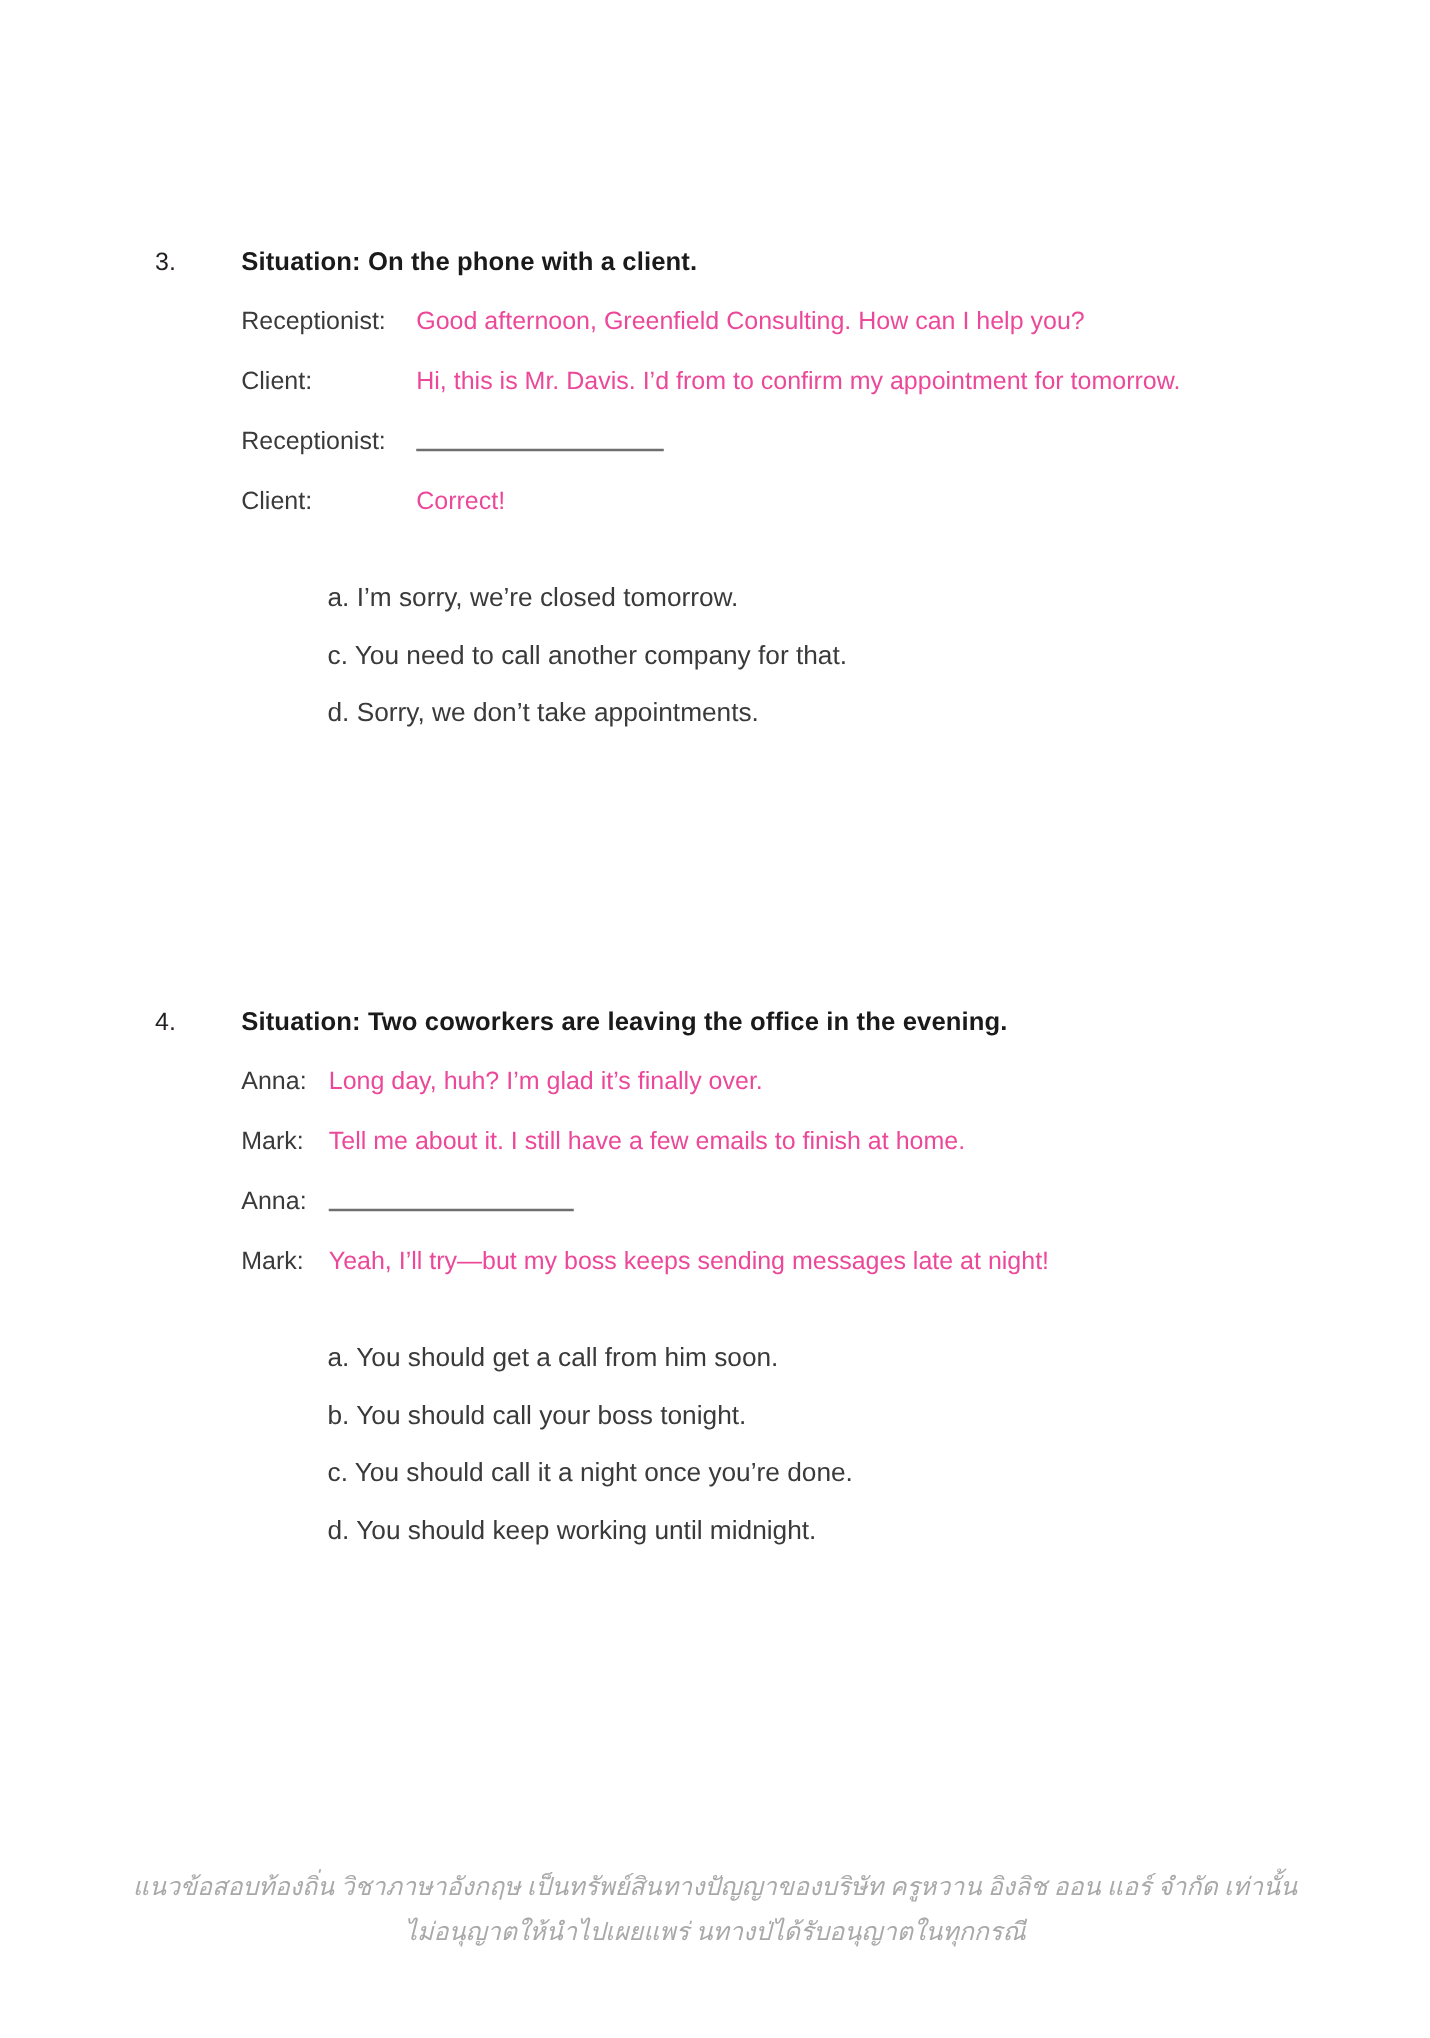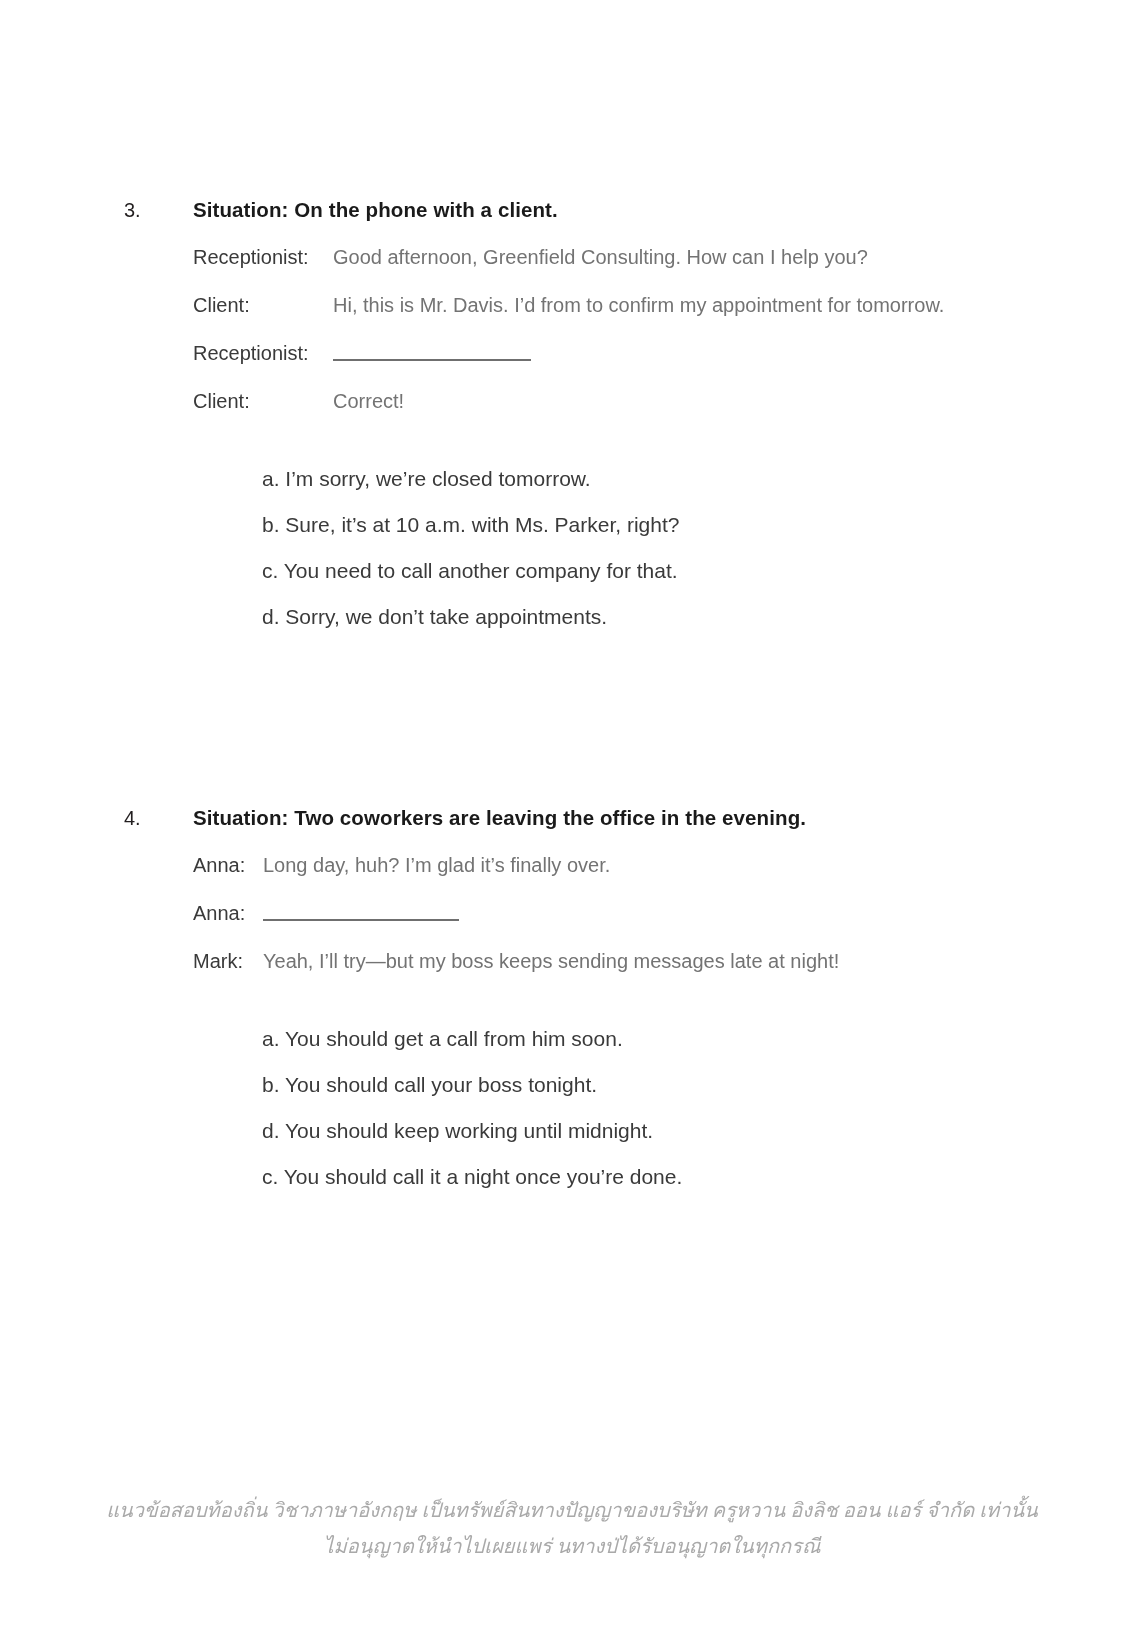--- a/index.html
+++ b/index.html
@@ -68,21 +68,21 @@
   }
   .line:last-child { margin-bottom: 0; }
 
   .speaker {
     display: inline-block;
     color: #3a3a3a;
     vertical-align: top;
   }
   .utter {
     display: inline-block;
-    color: #737373;
+    color: #ec4899;
     vertical-align: top;
   }
 
   
   .cols-wide  .speaker { width: 140px; }
   .cols-narrow .speaker { width: 70px; }
 
   .blank-line {
     display: inline-block;
     vertical-align: top;
@@ -143,49 +143,51 @@
       <div class="line">
         <span class="speaker">Receptionist:</span><span class="blank-line"></span>
       </div>
       <div class="line">
         <span class="speaker">Client:</span><span class="utter">Correct!</span>
       </div>
     </div>
 
     <div class="options">
       <div class="option">a. I’m sorry, we’re closed tomorrow.</div>
-      <div class="option">b. Sure, it’s at 10 a.m. with Ms. Parker, right?</div>
       <div class="option">c. You need to call another company for that.</div>
       <div class="option">d. Sorry, we don’t take appointments.</div>
     </div>
   </section>
 
   <section class="question" id="question-4">
     <div class="q-head">
       <span class="q-number">4.</span>
       <span class="q-situation">Situation: Two coworkers are leaving the office in the evening.</span>
     </div>
 
     <div class="dialogue cols-narrow">
       <div class="line">
         <span class="speaker">Anna:</span><span class="utter">Long day, huh? I’m glad it’s finally over.</span>
       </div>
       <div class="line">
+        <span class="speaker">Mark:</span><span class="utter">Tell me about it. I still have a few emails to finish at home.</span>
+      </div>
+      <div class="line">
         <span class="speaker">Anna:</span><span class="blank-line"></span>
       </div>
       <div class="line">
         <span class="speaker">Mark:</span><span class="utter">Yeah, I’ll try—but my boss keeps sending messages late at night!</span>
       </div>
     </div>
 
     <div class="options">
       <div class="option">a. You should get a call from him soon.</div>
       <div class="option">b. You should call your boss tonight.</div>
+      <div class="option">c. You should call it a night once you’re done.</div>
       <div class="option">d. You should keep working until midnight.</div>
-      <div class="option">c. You should call it a night once you’re done.</div>
     </div>
   </section>
 
   <footer class="footer">
     <div class="footer-line">แนวข้อสอบท้องถิ่น วิชาภาษาอังกฤษ เป็นทรัพย์สินทางปัญญาของบริษัท ครูหวาน อิงลิช ออน แอร์ จำกัด เท่านั้น</div>
     <div class="footer-line">ไม่อนุญาตให้นำไปเผยแพร่ นทางป่ได้รับอนุญาตในทุกกรณี</div>
   </footer>
 
 </div>
 

